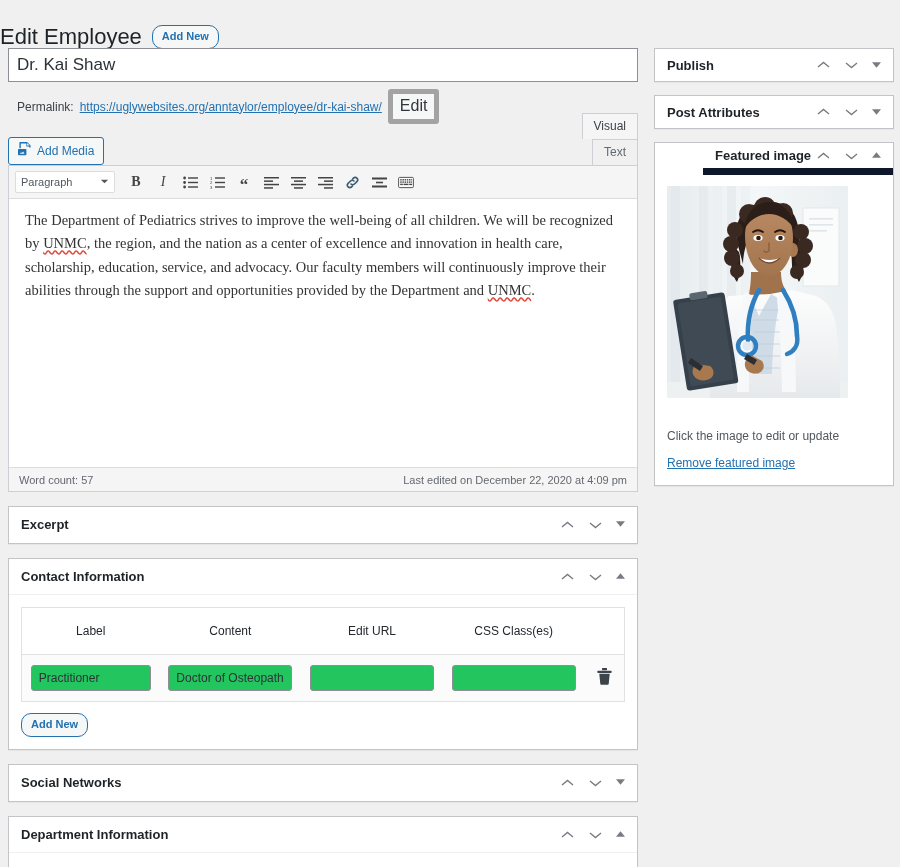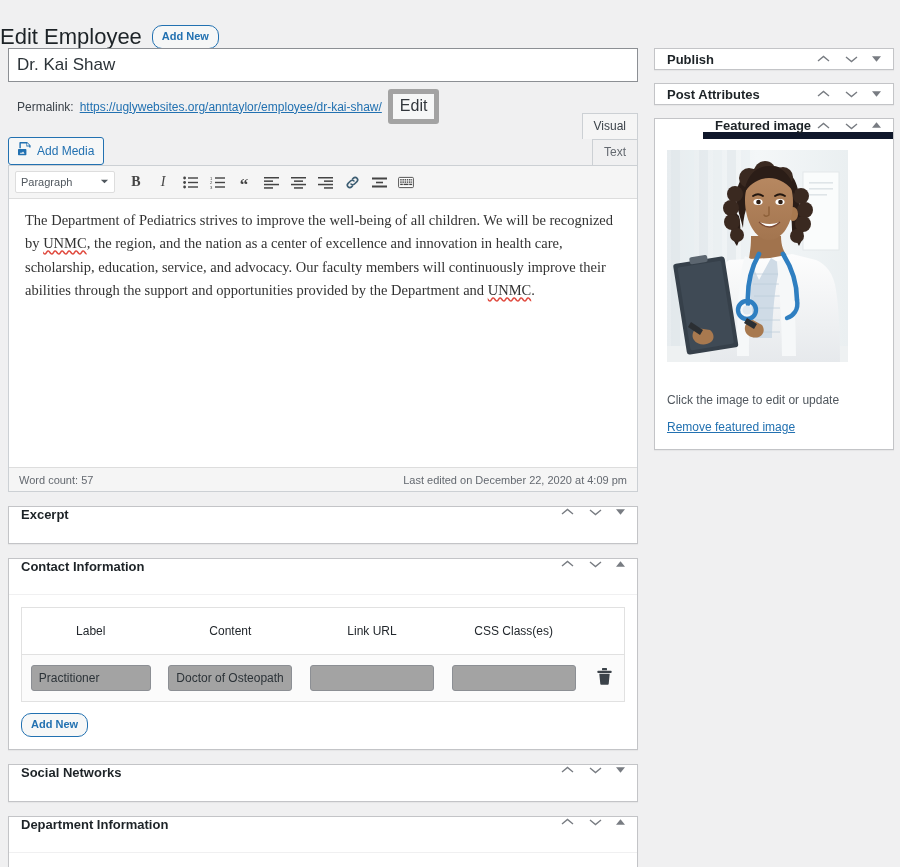--- a/index.html
+++ b/index.html
@@ -112,56 +112,56 @@
     font-size: 11px; color: #646970;
   }
 
   
   .box {
     background: #fff; border: 1px solid #c3c4c7;
     box-shadow: 0 1px 1px rgba(0,0,0,.04);
     margin-top: 14px; width: 630px;
   }
   .box-head {
-    display: flex; align-items: flex-start; justify-content: space-between;
+    display: flex; align-items: center; justify-content: space-between;
     height: 36px; padding: 0 12px; border-bottom: 1px solid transparent;
   }
   .box.open > .box-head { border-bottom: 1px solid #f0f0f1; }
   .box-title { font-size: 13px; font-weight: 600; color: #1d2327; }
   .handles { display: flex; align-items: center; gap: 13px; color: #787c82; }
   .handles span { cursor: pointer; display: inline-flex; }
   .box-body { padding: 12px; }
 
   
   .ci-table { border: 1px solid #e1e1e1; width: 100%; border-collapse: collapse; background:#fff; }
   .ci-table th {
     font-size: 12px; font-weight: 400; color: #23282d;
     padding: 16px 6px; text-align: center; border-bottom: 1px solid #e1e1e1;
   }
   .ci-table td { padding: 10px 6px; text-align: center; background: #fbfbfb; }
   .ci-input {
     width: 120px; height: 26px; padding: 2px 7px;
     border: 1px solid #8c8f94; border-radius: 3px;
-    background: #a3a3a3; font-size: 12px; color: #2c3338; outline: none;
+    background: #22c55e; font-size: 12px; color: #2c3338; outline: none;
     font-family: "Liberation Sans", sans-serif;
   }
   .ci-input.wide { width: 124px; }
   .trash { cursor: pointer; display: inline-flex; color: #3c434a; }
   .add-new-row { margin-top: 11px; }
 
   
   .side-col { position: absolute; left: 654px; top: 48px; width: 240px; }
   .side-box {
     background: #fff; border: 1px solid #c3c4c7;
     box-shadow: 0 1px 1px rgba(0,0,0,.04);
     margin-bottom: 13px; width: 240px;
   }
   .side-head {
     display: flex; align-items: center; justify-content: space-between;
-    height: 20px; padding: 0 12px;
+    height: 32px; padding: 0 12px;
   }
   .side-box.open .side-head { border-bottom: 7px solid #0f172a; margin-left: 48px; }
   .side-body { padding: 11px 12px 14px; }
   .feat-img {
     width: 181px; height: 212px; display: block;
     border: 0; cursor: pointer; overflow: hidden; background: #eef1f2;
   }
   .feat-caption { font-size: 12px; color: #50575e; margin-top: 31px; }
   .feat-remove {
     display: inline-block; margin-top: 13px;
@@ -369,21 +369,21 @@
               </svg>
           </span>
         </span>
       </div>
       <div class="box-body">
         <table class="ci-table">
           <thead>
             <tr>
               <th>Label</th>
               <th>Content</th>
-              <th>Link URL</th>
+              <th>Edit URL</th>
               <th>CSS Class(es)</th>
               <th></th>
             </tr>
           </thead>
           <tbody>
             <tr>
               <td>
                 <input class="ci-input" type="text" value="Practitioner" style="">
               </td>
               <td>

